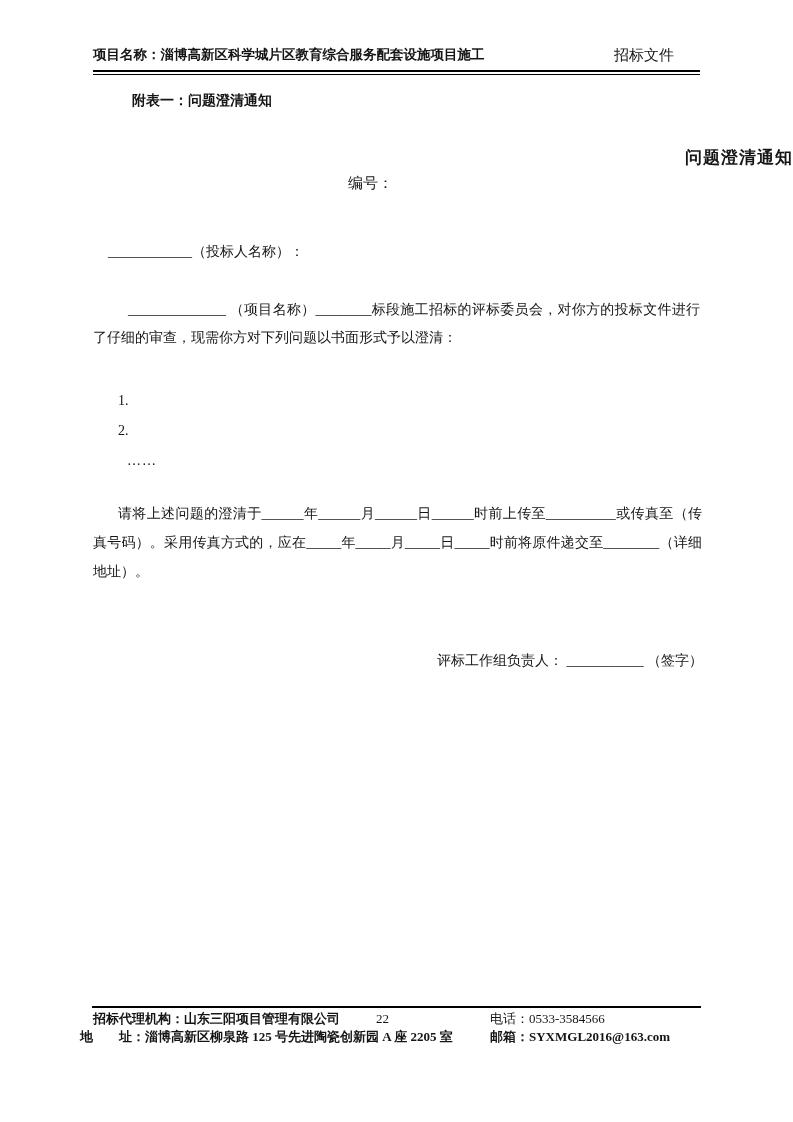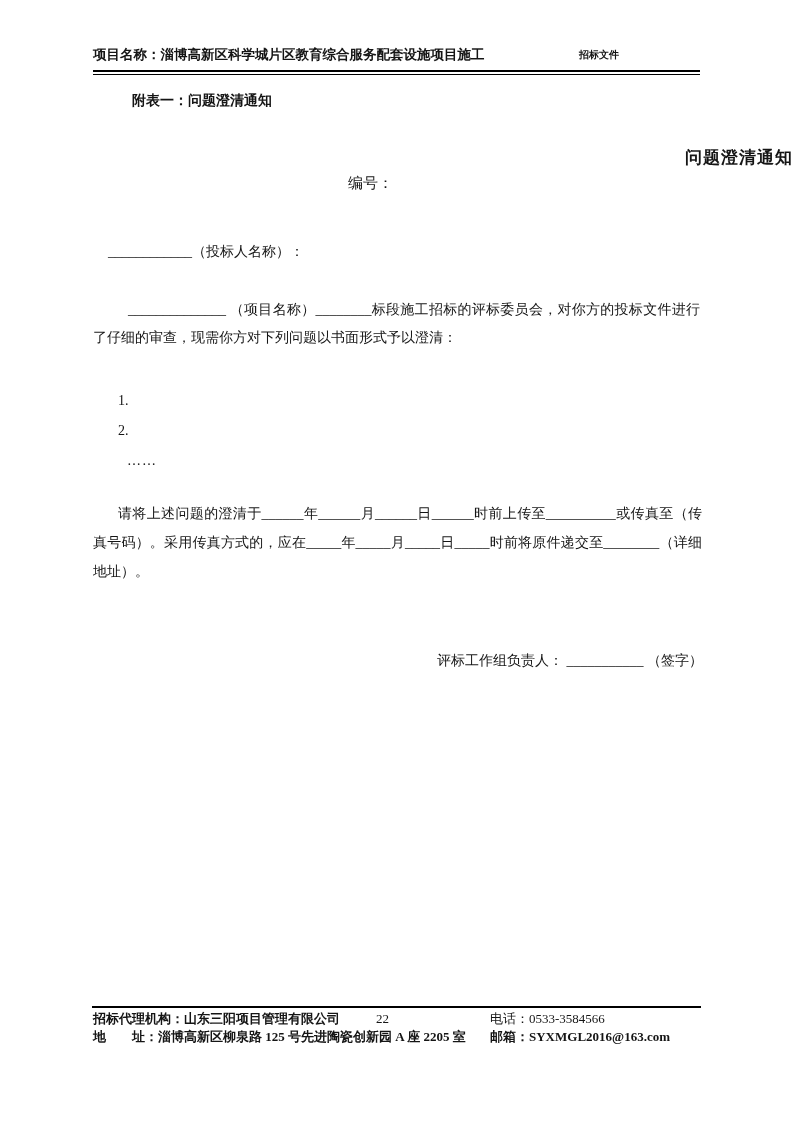--- a/index.html
+++ b/index.html
@@ -19,23 +19,23 @@
   .abs { position: absolute; }
 
   
   .header-row {
     top: 46px; left: 93px; width: 607px;
     font-size: 13.5px; line-height: 18px;
     font-weight: bold;
     white-space: nowrap;
   }
   .header-doctype {
-    top: 46px; left: 579px;
-    font-size: 10px; line-height: 18px;
-    font-weight: bold;
+    top: 46px; left: 614px;
+    font-size: 15px; line-height: 18px;
+    font-weight: normal;
     white-space: nowrap;
   }
   .header-rule {
     top: 70px; left: 93px; width: 607px;
     height: 2px;
     border-top: 2px solid #000;
     border-bottom: 1px solid #000;
   }
 
   
@@ -114,21 +114,21 @@
     font-size: 13px; line-height: 17px;
     white-space: nowrap;
     margin-left: 6px;
   }
   .footer-phone {
     top: 1010px; left: 490px;
     font-size: 13px; line-height: 17px;
     font-weight: normal; white-space: nowrap;
   }
   .footer-address {
-    top: 1028px; left: 93px;
+    top: 1028px; left: 80px;
     font-size: 13px; line-height: 17px;
     font-weight: bold; white-space: nowrap;
   }
   .footer-email {
     top: 1028px; left: 490px;
     font-size: 13px; line-height: 17px;
     font-weight: bold; white-space: nowrap;
   }
 </style>
 </head>

